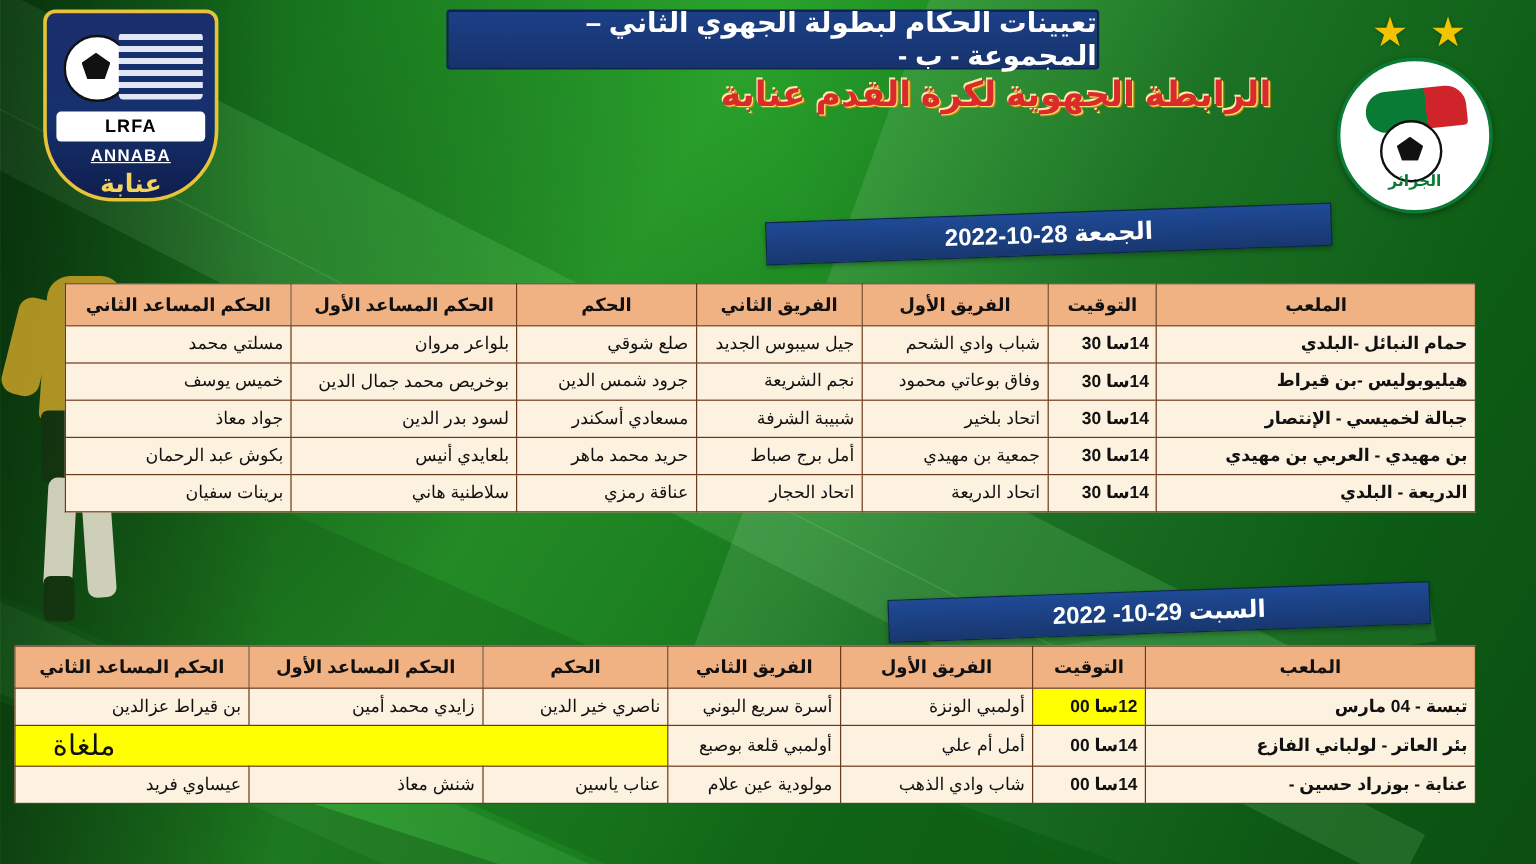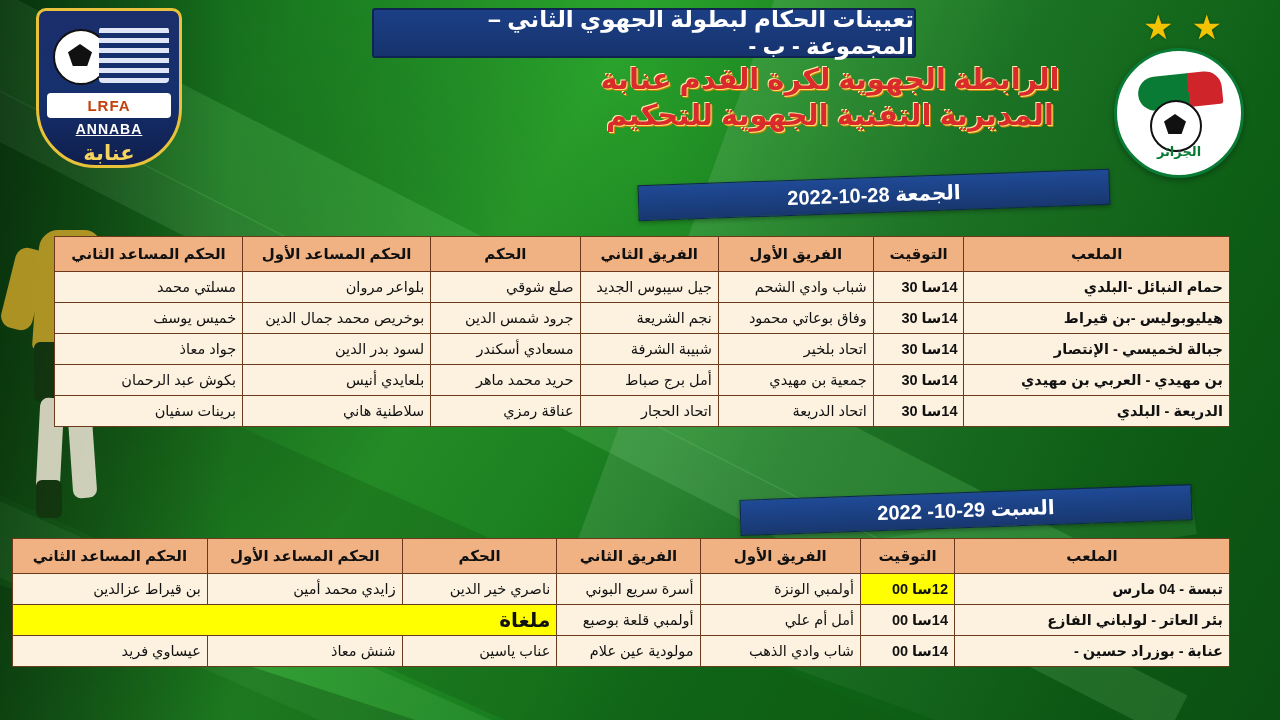--- a/index.html
+++ b/index.html
@@ -50,21 +50,21 @@
   .faf-txt{position:absolute;left:0;right:0;bottom:9px;text-align:center;color:#0a7b35;font-size:13px;font-weight:bold;}
   .lrfa-logo{position:absolute;left:36px;top:8px;width:146px;height:160px;z-index:6;}
   .lrfa-shield{position:absolute;inset:0;background:linear-gradient(180deg,#1b2e6b,#16306e 55%,#0f1f4d);
      border:3px solid #e8c23a;border-radius:10px 10px 60px 60px;}
   .lrfa-ball{position:absolute;left:14px;top:18px;width:52px;height:52px;border-radius:50%;background:#fff;border:2px solid #111;}
   .lrfa-ball:before{content:"";position:absolute;left:13px;top:13px;width:24px;height:22px;background:#111;
      clip-path:polygon(50% 0,100% 38%,80% 100%,20% 100%,0 38%);}
   .lrfa-stripes{position:absolute;right:10px;top:16px;width:70px;height:56px;
      background:repeating-linear-gradient(0deg,#e0e6f5 0 5px,#16306e 5px 10px);border-radius:4px;}
   .lrfa-band{position:absolute;left:8px;right:8px;top:82px;height:25px;background:#fff;border-radius:4px;
-     display:flex;align-items:center;justify-content:center;color:#c2410c;font-weight:bold;font-size:15px;letter-spacing:1px;}
+     display:flex;align-items:center;justify-content:center;color:#000000;font-weight:bold;font-size:15px;letter-spacing:1px;}
   .lrfa-sub{position:absolute;left:8px;right:8px;top:110px;height:20px;color:#fff;text-align:center;font-size:14px;font-weight:bold;letter-spacing:1px;text-decoration:underline;}
   .lrfa-ar{position:absolute;left:8px;right:8px;top:130px;height:24px;color:#f4d35e;text-align:center;font-size:21px;font-weight:bold;}
   
   .title-banner{position:absolute;left:372px;top:8px;width:540px;height:46px;z-index:6;
      background:linear-gradient(180deg,#1c3f86,#16336d);border:2px solid #0f2450;border-radius:3px;
      display:flex;align-items:center;justify-content:center;}
   .title-banner span{color:#ffffff;font-size:23px;font-weight:bold;padding-left:20px;}
   .league-lines{position:absolute;right:190px;top:62px;width:520px;z-index:6;text-align:center;}
   .league-lines div{font-size:29px;font-weight:bold;color:#d92b2b;
      text-shadow:1px 1px 0 #ffdf6e, 2px 2px 0 #b8860b, -1px -1px 0 #ffe9a8;
@@ -81,21 +81,21 @@
         table-layout:fixed;}
   th,td{border:1px solid #6b3a1c;font-size:14.5px;color:#111;padding:2px 6px;height:26px;
         white-space:nowrap;overflow:hidden;}
   th{background:#f0b183;font-weight:bold;text-align:center;height:30px;font-size:15px;}
   td{background:#fdf2e0;padding-left:31px;}
   td.stadium{text-align:right;font-weight:bold;}
   td.time{text-align:center;font-weight:bold;}
   td.team{text-align:right;}
   td.ref{text-align:right;}
   .hl{background:#ffff00 !important;font-weight:bold;}
-  .cancelled{background:#ffff00 !important;text-align:right;font-weight:bold;font-size:20px;}
+  .cancelled{background:#ffff00 !important;text-align:left;font-weight:normal;font-size:24px;}
   #table-1{left:54px;top:236px;width:1176px;}
   #table-2{left:12px;top:538px;width:1218px;}
   .c-stadium{width:24%;}
   .c-time{width:8.2%;}
   .c-t1{width:14%;}
   .c-t2{width:12.5%;}
   .c-ref{width:13.5%;}
   .c-ar1{width:17%;}
   .c-ar2{width:17%;}
 </style>
@@ -145,21 +145,20 @@
     <div class="lrfa-ar">عنابة</div>
   </div>
 </div>
 
 <div class="title-banner">
   <span>تعيينات الحكام لبطولة الجهوي الثاني – المجموعة - ب -</span>
 </div>
 
 <div class="league-lines">
   <div>الرابطة الجهوية  لكرة القدم عنابة</div>
-  <div>المديرية التقنية الجهوية للتحكيم</div>
 </div>
 
 <div class="date-banner" id="date-banner-1">
   <span>الجمعة 28-10-2022</span>
 </div>
 
 <table id="table-1">
   <colgroup>
     <col class="c-stadium">
       <col class="c-time">

